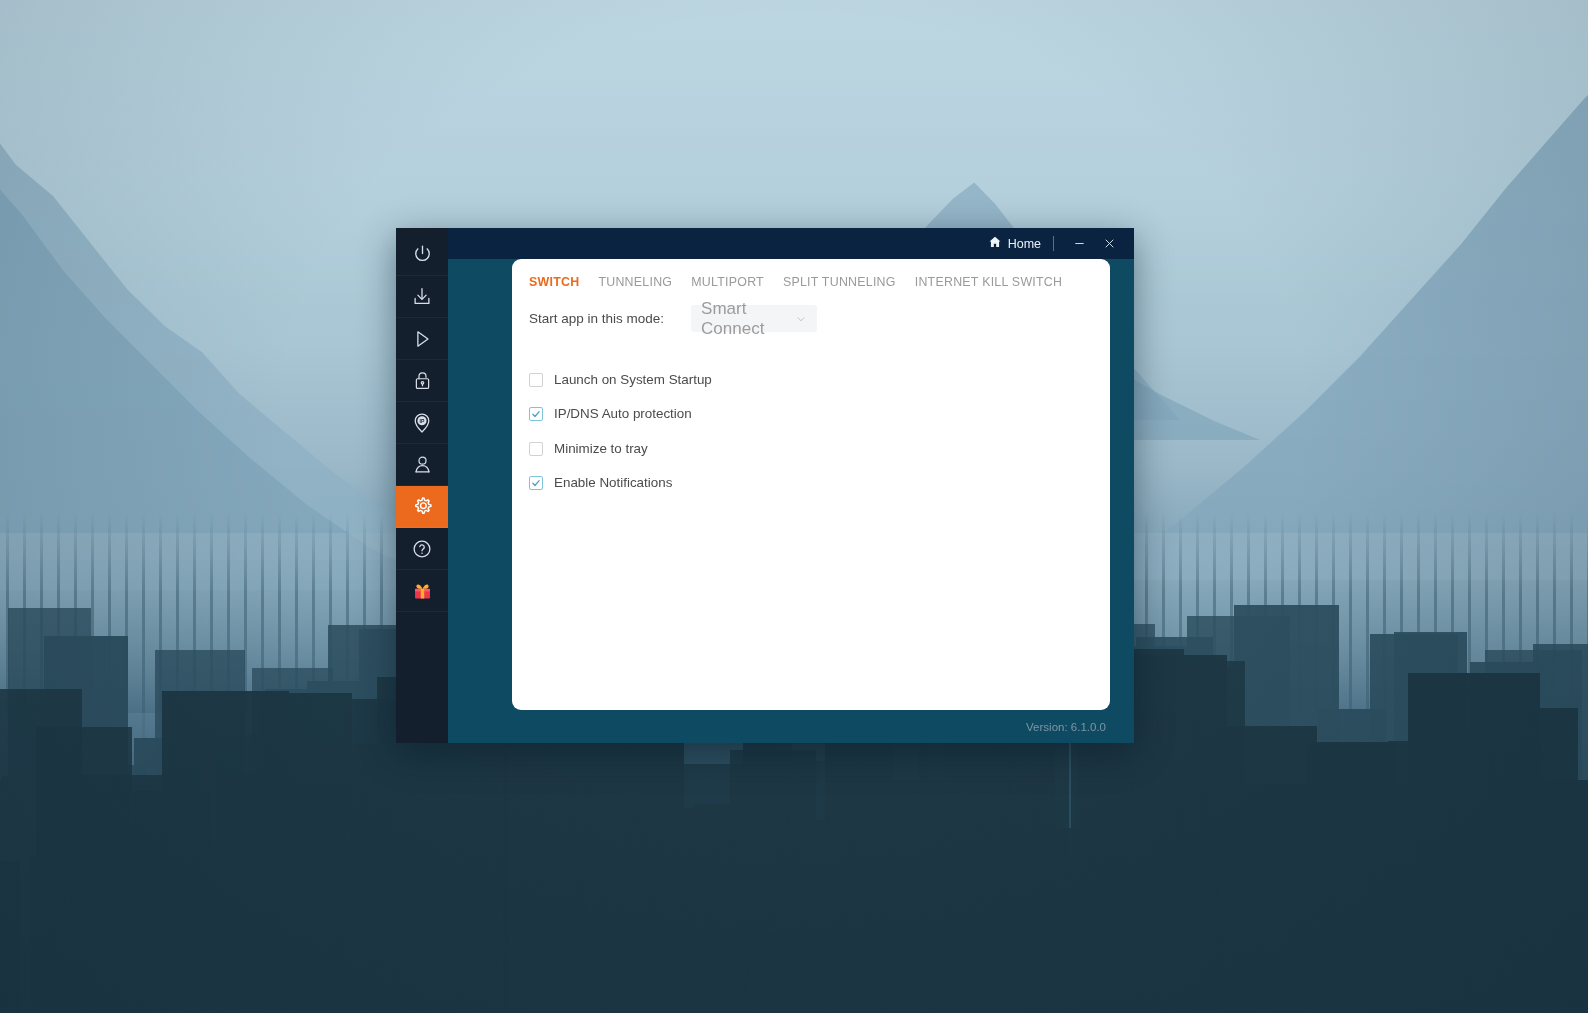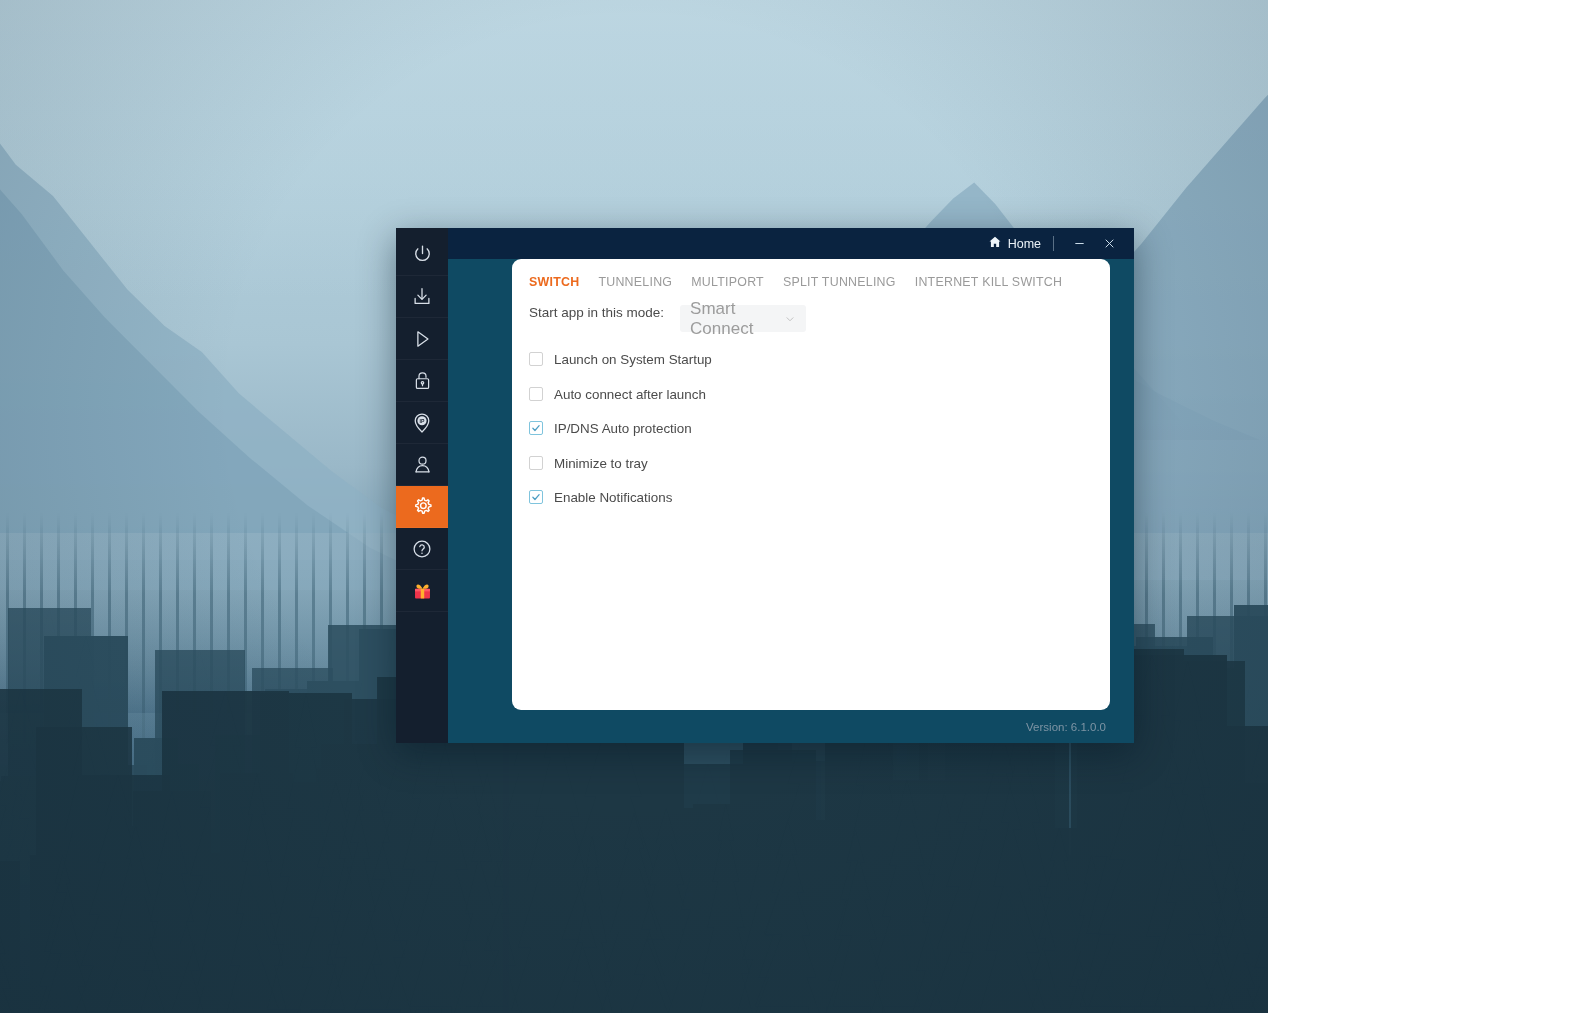--- a/index.html
+++ b/index.html
@@ -7,21 +7,21 @@
   html, body {
     width: 1588px;
     height: 1013px;
     overflow: hidden;
     font-family: "Liberation Sans", sans-serif;
   }
 
   
   #desktop {
     position: relative;
-    width: 1268px;
+    width: 1588px;
     height: 1013px;
     background: linear-gradient(to bottom,
         #b2cfdc 0%,
         #b0cdda 18%,
         #a9c6d4 34%,
         #9ab8c8 46%,
         #7fa3b6 56%,
         #5f8499 66%,
         #456c85 74%,
         #32596f 82%,
@@ -259,22 +259,22 @@
     color: #9a9a9a;
     letter-spacing: .25px;
     cursor: pointer;
     white-space: nowrap;
   }
   .tab.active { color: #ec6a1e; font-weight: bold; }
 
   
   #mode-row {
     display: flex;
-    align-items: flex-start;
-    gap: 16px;
+    align-items: center;
+    gap: 27px;
     padding: 0 17px;
     margin-bottom: 20px;
   }
   #mode-label {
     font-size: 13.5px;
     color: #4b4b4b;
   }
   #mode-select {
     display: flex;
     align-items: center;
@@ -290,21 +290,21 @@
   #mode-value {
     font-size: 17px;
     color: #9c9c9c;
   }
   #mode-chevron { color: #c2c2c2; display: flex; }
 
   
   #check-list { padding: 0 17px; }
   .check-row {
     display: flex;
-    align-items: flex-start;
+    align-items: flex-end;
     gap: 11px;
     height: 34.5px;
     cursor: pointer;
   }
   .cbox {
     width: 14px; height: 14px;
     border: 1px solid #d2d2d2;
     border-radius: 2px;
     background: #fff;
     flex: none;
@@ -620,24 +620,20 @@
             </span>
           </div>
         </div>
 
         <div id="check-list">
             <div class="check-row">
               <span class="cbox"></span>
               <span class="check-label">Launch on System Startup</span>
             </div>
             <div class="check-row">
-              <span class="cbox"></span>
-              <span class="check-label">Auto connect after launch</span>
-            </div>
-            <div class="check-row">
               <span class="cbox checked">
                 <svg width="10" height="10" viewBox="0 0 24 24" fill="none" stroke="#4f9fc4" stroke-width="3" stroke-linecap="round" stroke-linejoin="round">
                   <path d="M4.5 12.5 L9.5 18 L19.5 6.5"></path>
                 </svg>
               </span>
               <span class="check-label">IP/DNS Auto protection</span>
             </div>
             <div class="check-row">
               <span class="cbox"></span>
               <span class="check-label">Minimize to tray</span>

